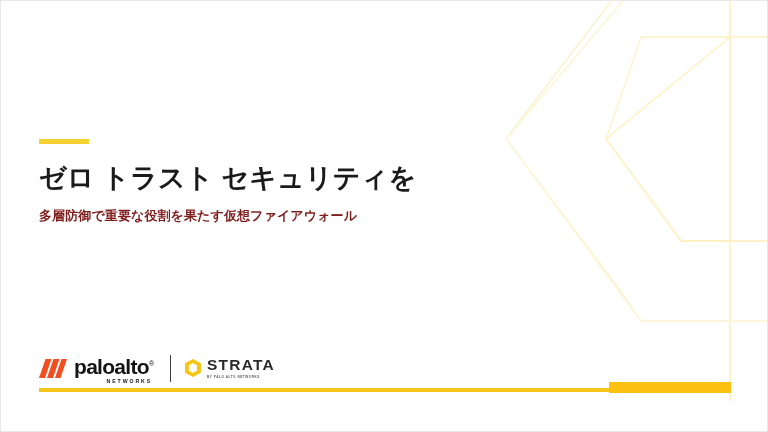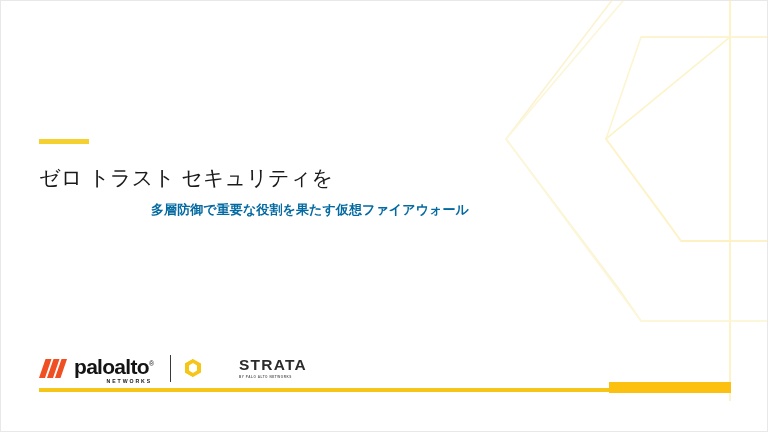--- a/index.html
+++ b/index.html
@@ -41,36 +41,35 @@
     top: 138px;
     width: 430px;
   }
   #accent-dash {
     width: 50px;
     height: 5px;
     background: #f5d130;
     margin-bottom: 17px;
   }
   .title-line {
-    font-size: 21px;
+    font-size: 27px;
     line-height: 34px;
-    font-weight: normal;
+    font-weight: bold;
     color: #1a1a1a;
     letter-spacing: 0.2px;
     white-space: nowrap;
   }
   #subtitle {
-    margin-top: 6px;
+    margin-top: 12px;
     font-size: 13px;
     line-height: 18px;
     font-weight: bold;
-    color: #0369a1;
+    color: #7f1d1d;
     letter-spacing: 0.1px;
     white-space: nowrap;
-    text-align: right;
   }
 
   
   #logo-lockup {
     position: absolute;
     left: 38px;
     top: 352px;
     display: flex;
     align-items: center;
     height: 30px;
@@ -121,21 +120,20 @@
     display: flex;
     align-items: center;
   }
   #strata-mark {
     margin-right: 6px;
   }
   #strata-text-wrap {
     display: flex;
     flex-direction: column;
     align-items: flex-start;
-    margin-left: 32px;
   }
   #strata-wordmark {
     font-size: 15.5px;
     font-weight: bold;
     color: #2b2b2b;
     letter-spacing: 1.2px;
     line-height: 16px;
   }
   #strata-tagline {
     font-size: 3.1px;

